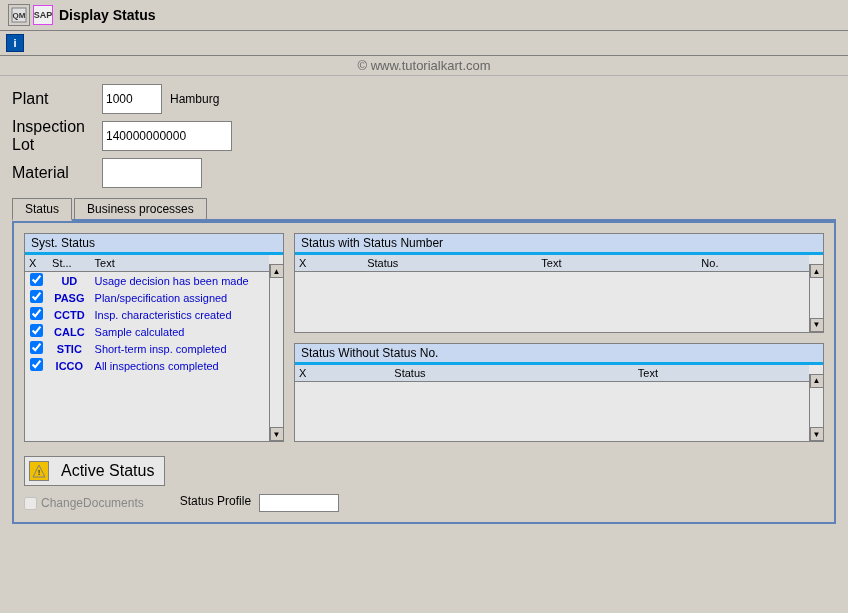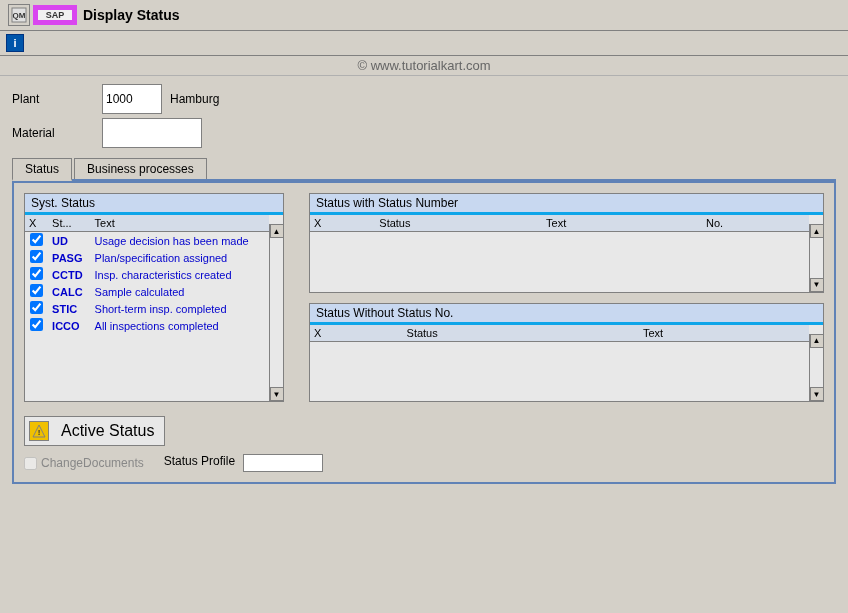--- a/index.html
+++ b/index.html
@@ -42,21 +42,21 @@
       background: #d4d0c8;
       padding: 8px 12px;
     }
     .form-row {
       display: flex;
       align-items: center;
       margin-bottom: 4px;
     }
     .form-label {
       width: 90px;
-      font-size: 12px;
+      font-size: 16px;
     }
     .form-input {
       border: 1px solid #808080;
       background: white;
       padding: 1px 3px;
       font-size: 12px;
       height: 30px;
     }
     .form-value {
       margin-left: 8px;
@@ -120,35 +120,35 @@
     .panel-table td {
       padding: 1px 4px;
       font-size: 11px;
     }
     .status-text {
       color: #0000cc;
     }
     .status-code {
       color: #0000cc;
       font-weight: bold;
+      text-align: center;
     }
     .checkbox-cell {
       text-align: center;
     }
     .panel-left {
       width: 260px;
       flex: none;
       position: relative;
     }
     .panel-right-col {
       display: flex;
       flex-direction: column;
       gap: 10px;
       flex: 1;
-      margin-left: 15px;
     }
     .scrollbar-area {
       position: absolute;
       right: 0;
       top: 30px;
       bottom: 0;
       width: 14px;
       background: #d4d0c8;
       border-left: 1px solid #808080;
       display: flex;
@@ -191,21 +191,21 @@
       border: 1px solid #808080;
       display: flex;
       align-items: center;
       justify-content: center;
       font-size: 12px;
     }
     .bottom-bar {
       margin-top: 8px;
       display: flex;
       align-items: center;
-      gap: 20px;
+      gap: 36px;
     }
     .bottom-checkbox {
       display: flex;
       align-items: center;
       gap: 4px;
       color: #888;
     }
     .status-profile-section {
       display: flex;
       align-items: flex-start;
@@ -235,36 +235,40 @@
 <body>
 
 <div class="title-bar">
   <div style="display:flex;align-items:center;gap:3px;">
     <div style="width:22px;height:22px;border:1px solid #808080;background:#d4d0c8;display:flex;align-items:center;justify-content:center;">
       <svg width="16" height="16" viewBox="0 0 16 16">
         <rect x="1" y="1" width="14" height="14" fill="#e0e0e0" stroke="#808080" stroke-width="1"></rect>
         <text x="8" y="11" text-anchor="middle" font-size="8" font-weight="bold" fill="#333">QM</text>
       </svg>
     </div>
-    <div style="width:44px;height:20px;border:5px solid #d946ef;background:#f0f0f0;display:flex;align-items:center;justify-content:center;font-size:9px;font-weight:bold;color:#333">SAP</div>
+    <div style="width:20px;height:20px;border:1px solid #d946ef;background:#f0f0f0;display:flex;align-items:center;justify-content:center;font-size:9px;font-weight:bold;color:#333">SAP</div>
   </div>
   <span class="title-bar-text">Display Status</span>
 </div>
 
 <div class="toolbar">
   <div class="info-icon">i</div>
 </div>
 
 <div class="watermark">© www.tutorialkart.com</div>
 
 <div class="main-content">
   <div class="form-row">
     <span class="form-label">Plant</span>
     <input class="form-input" style="width: 60px;" value="1000" readonly="">
     <span class="form-value">Hamburg</span>
+  </div>
+  <div class="form-row">
+    <span class="form-label">Inspection Lot</span>
+    <input class="form-input" style="width: 130px;" value="140000000000" readonly="">
   </div>
   <div class="form-row">
     <span class="form-label">Material</span>
     <input class="form-input" style="width: 100px;" value="" readonly="">
   </div>
 
   <div class="tabs-container">
     <div class="tabs-header">
       <div class="tab active">Status</div>
       <div class="tab">Business processes</div>

